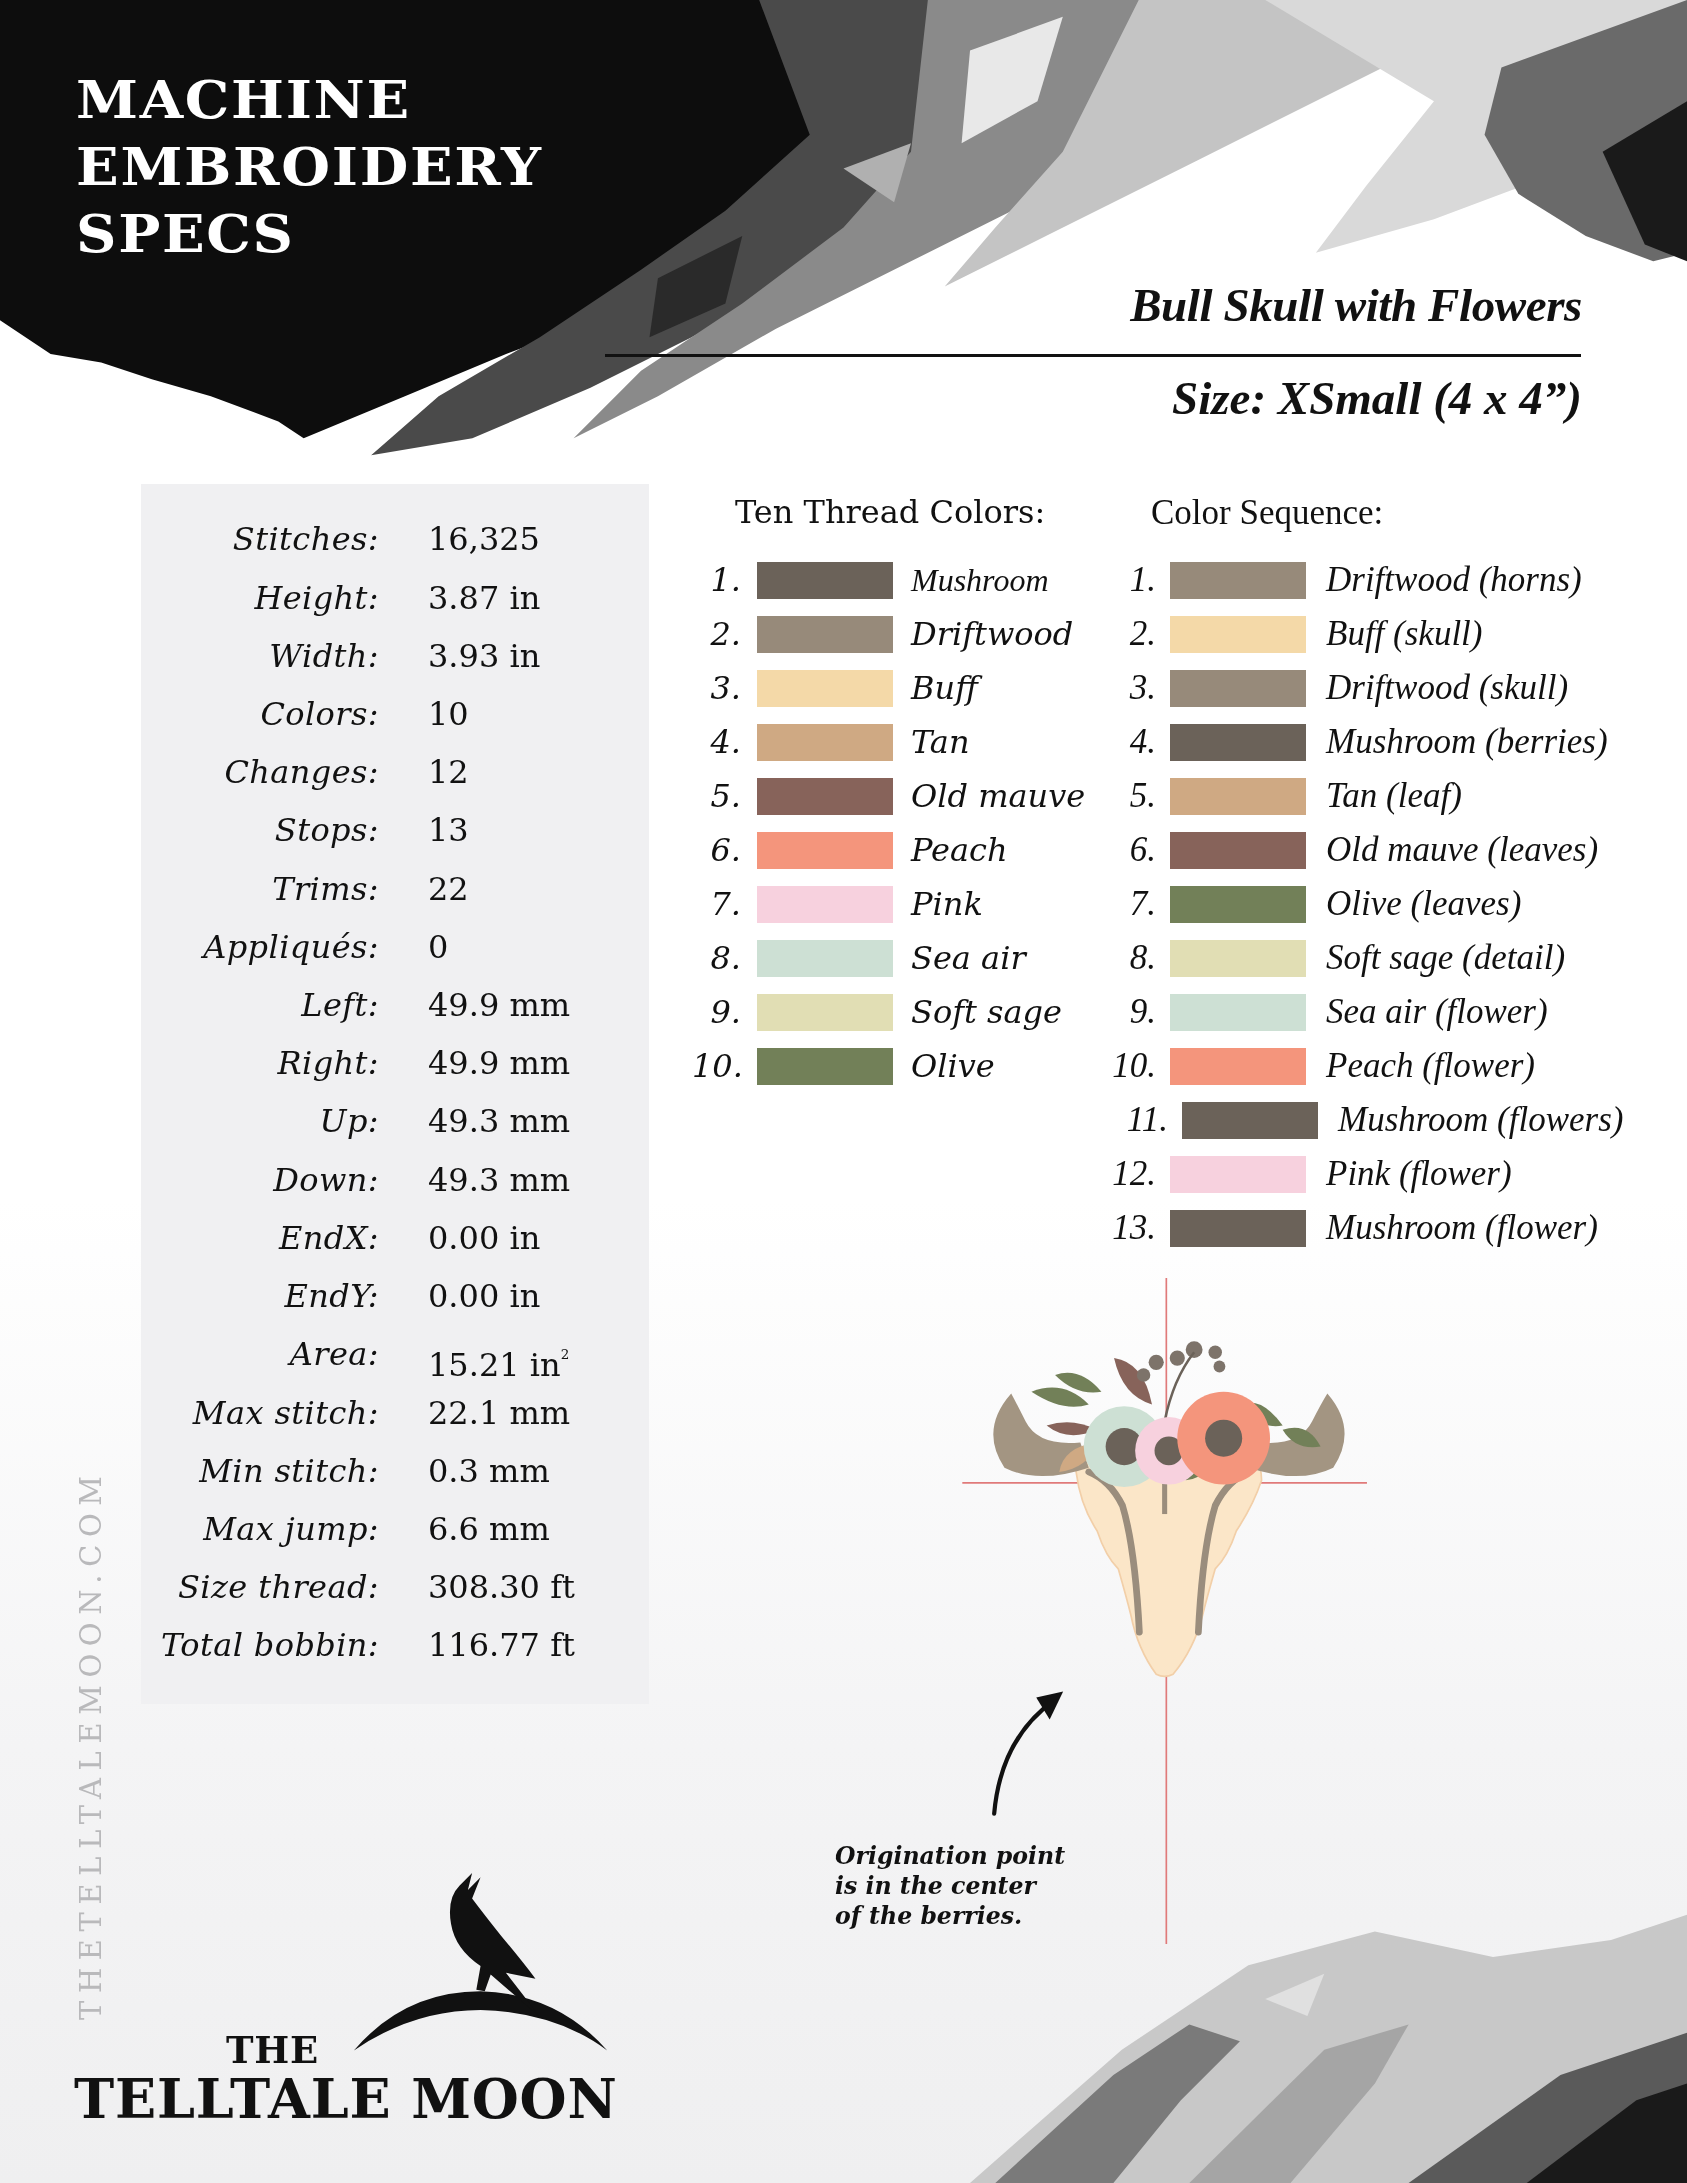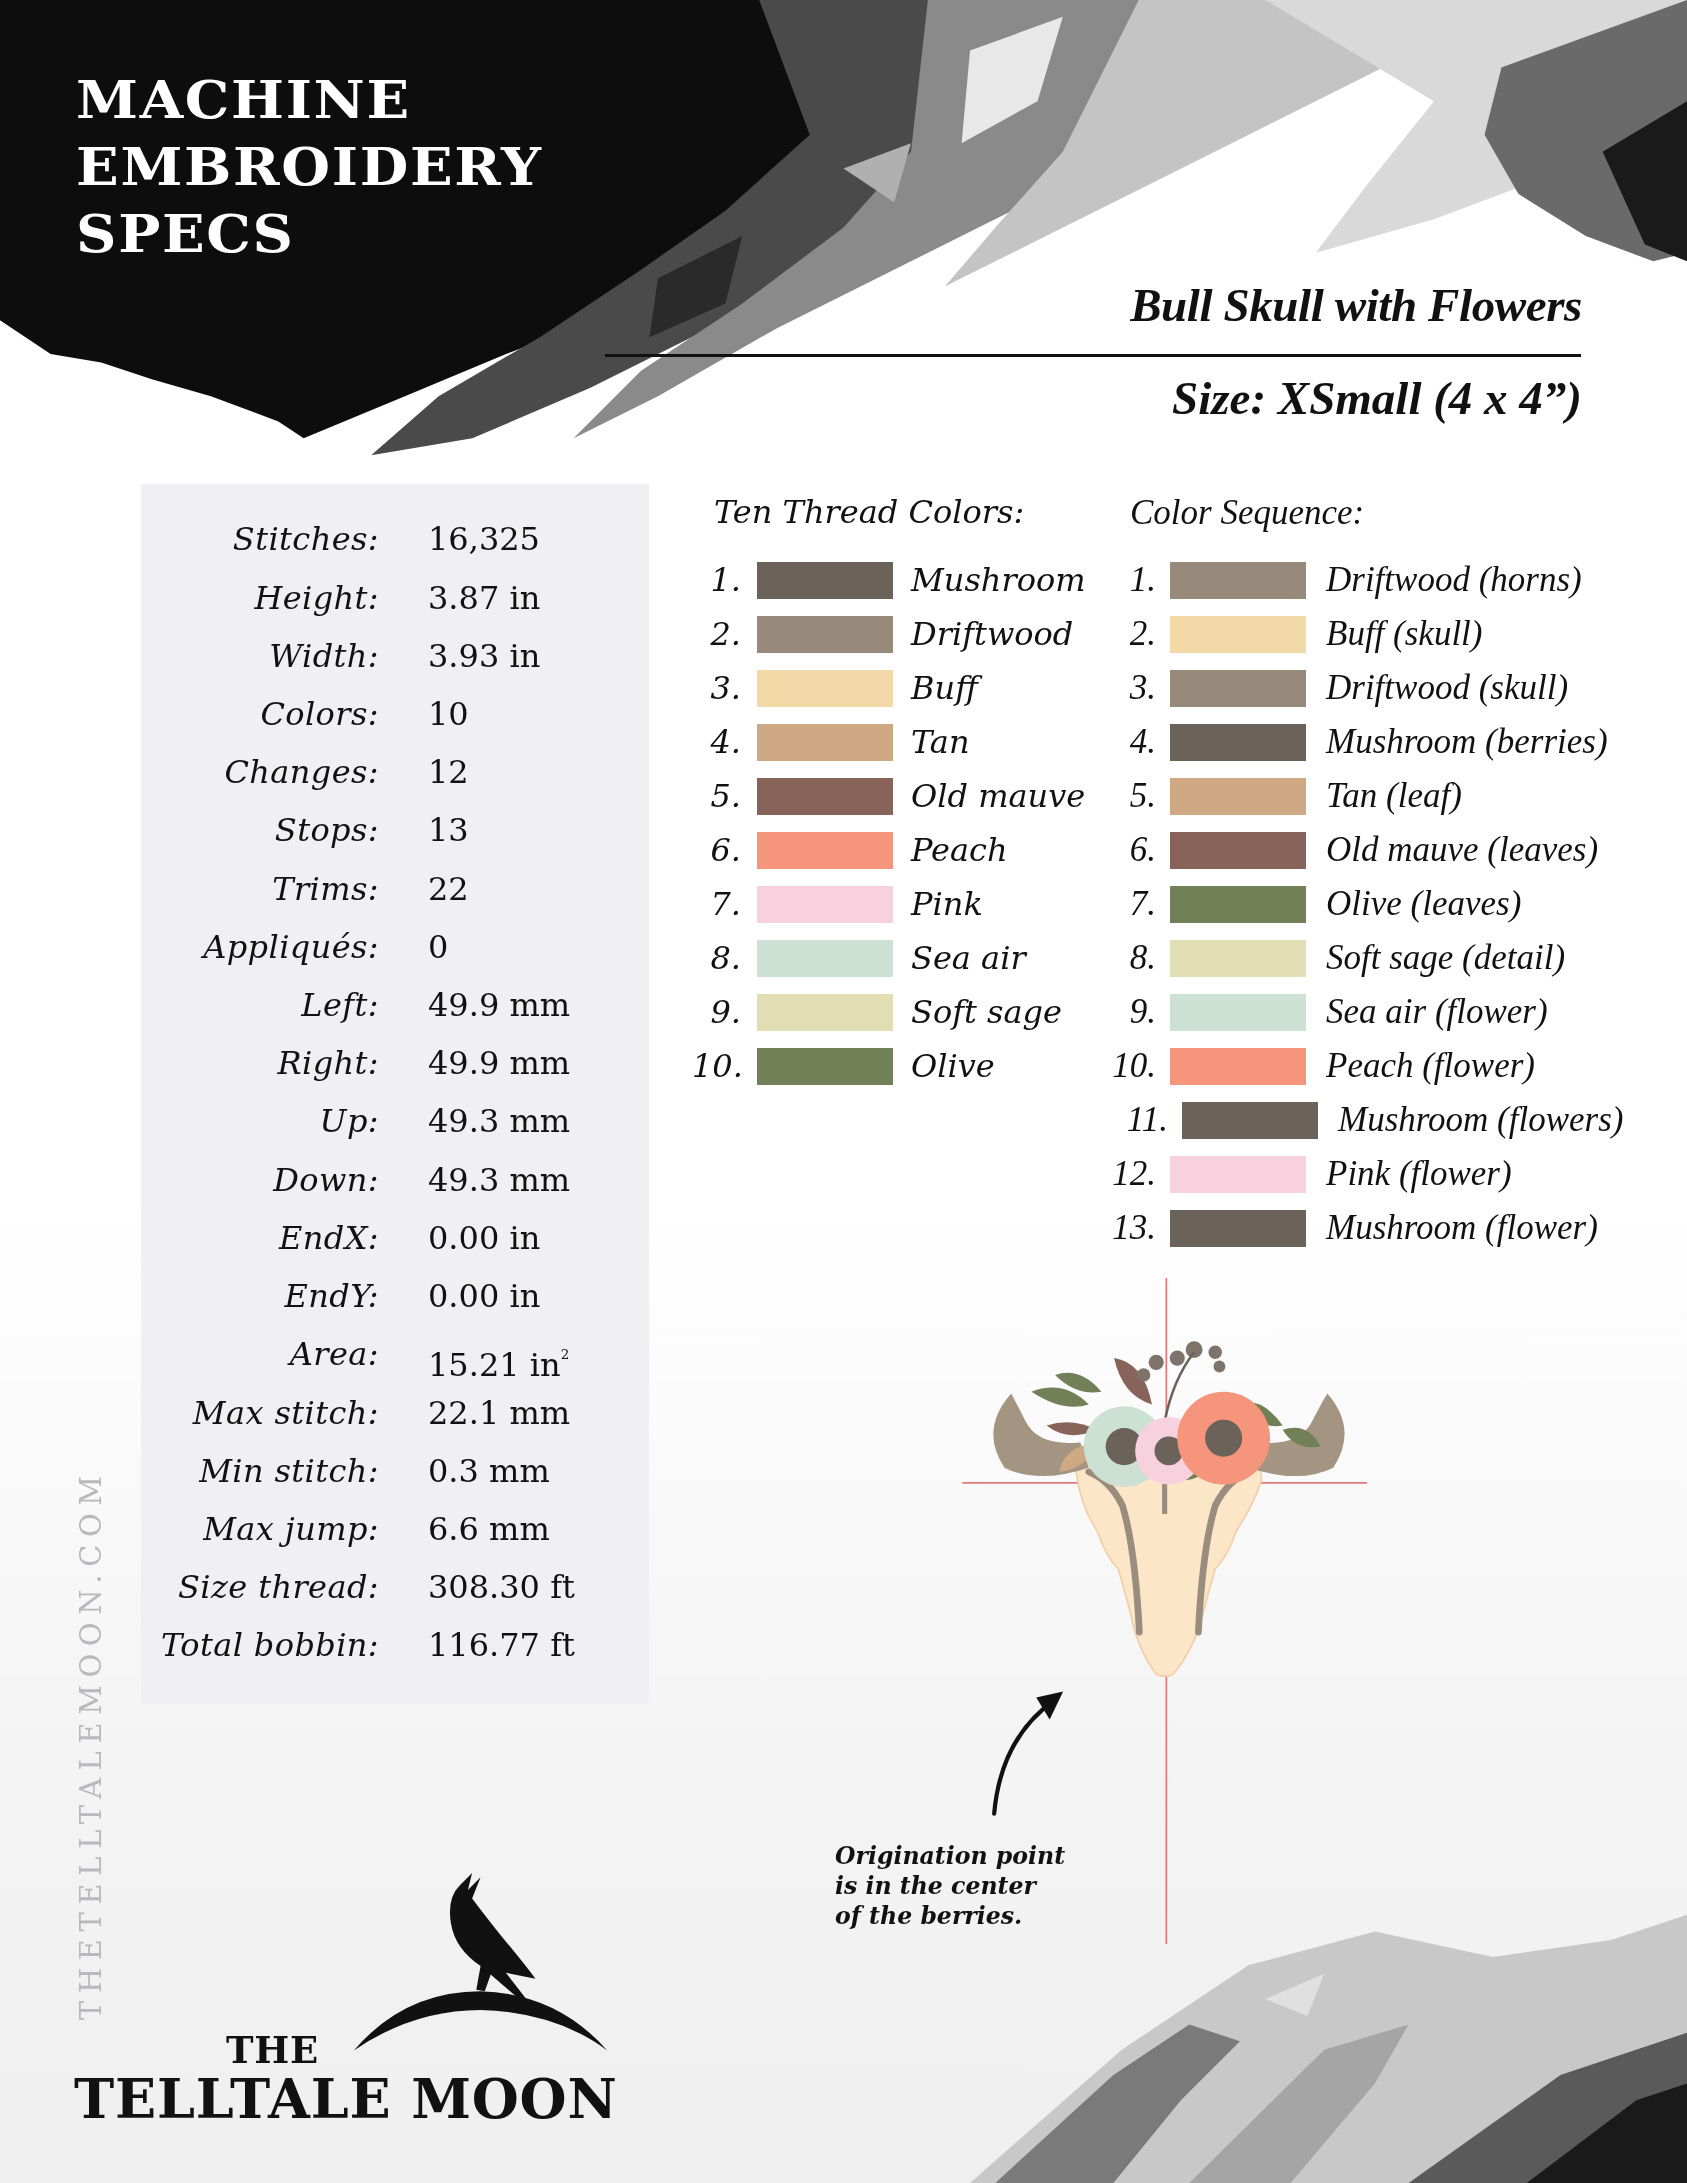--- a/index.html
+++ b/index.html
@@ -71,23 +71,23 @@
     font-size: 32px;
     white-space: nowrap;
     text-align: right;
   }
   .spec-value sup { font-size: 13.5px; vertical-align: 17px; }
 
   
   .col-heading {
     position: absolute;
     font-family: "DejaVu Serif", serif;
-    font-style: italic;
     font-size: 32px;
     white-space: nowrap;
+    margin-left: 21px;
   }
   .thread-row, .seq-row { position: absolute; height: 40px; }
   .t-num {
     position: absolute; right: 0; top: 0; width: 51px; text-align: right;
     font-family: "DejaVu Serif", serif; font-style: italic; font-size: 32px; line-height: 40px;
   }
   .t-swatch { position: absolute; top: 1.7px; height: 37px; }
   .t-name {
     position: absolute; top: 0;
     font-family: "DejaVu Serif", serif; font-style: italic; font-size: 32px; line-height: 40px;
@@ -235,21 +235,21 @@
       <span class="spec-label">Total bobbin:</span>
       <span class="spec-value">116.77 ft</span>
     </div>
 </div>
 
 <div class="col-heading" style="left:714px; top:493px;">Ten Thread Colors:</div>
 <div id="thread-list">
     <div class="thread-row" style="left: 0px; top: 560px; width: 1097px;">
       <span class="t-num" style="left:692px; right:auto; width:49px;">1.</span>
       <span class="t-swatch" style="left: 757px; width: 136px; background: rgb(107, 98, 89);"></span>
-      <span class="t-name" style="left:911px;">Mushroom</span>
+      <span class="t-name" style="left:911px;font-family:Liberation Serif, serif;">Mushroom</span>
     </div>
     <div class="thread-row" style="left: 0px; top: 614px; width: 1097px;">
       <span class="t-num" style="left:692px; right:auto; width:49px;">2.</span>
       <span class="t-swatch" style="left: 757px; width: 136px; background: rgb(151, 138, 122);"></span>
       <span class="t-name" style="left:911px;">Driftwood</span>
     </div>
     <div class="thread-row" style="left: 0px; top: 668px; width: 1097px;">
       <span class="t-num" style="left:692px; right:auto; width:49px;">3.</span>
       <span class="t-swatch" style="left: 757px; width: 136px; background: rgb(244, 217, 168);"></span>
       <span class="t-name" style="left:911px;">Buff</span>

